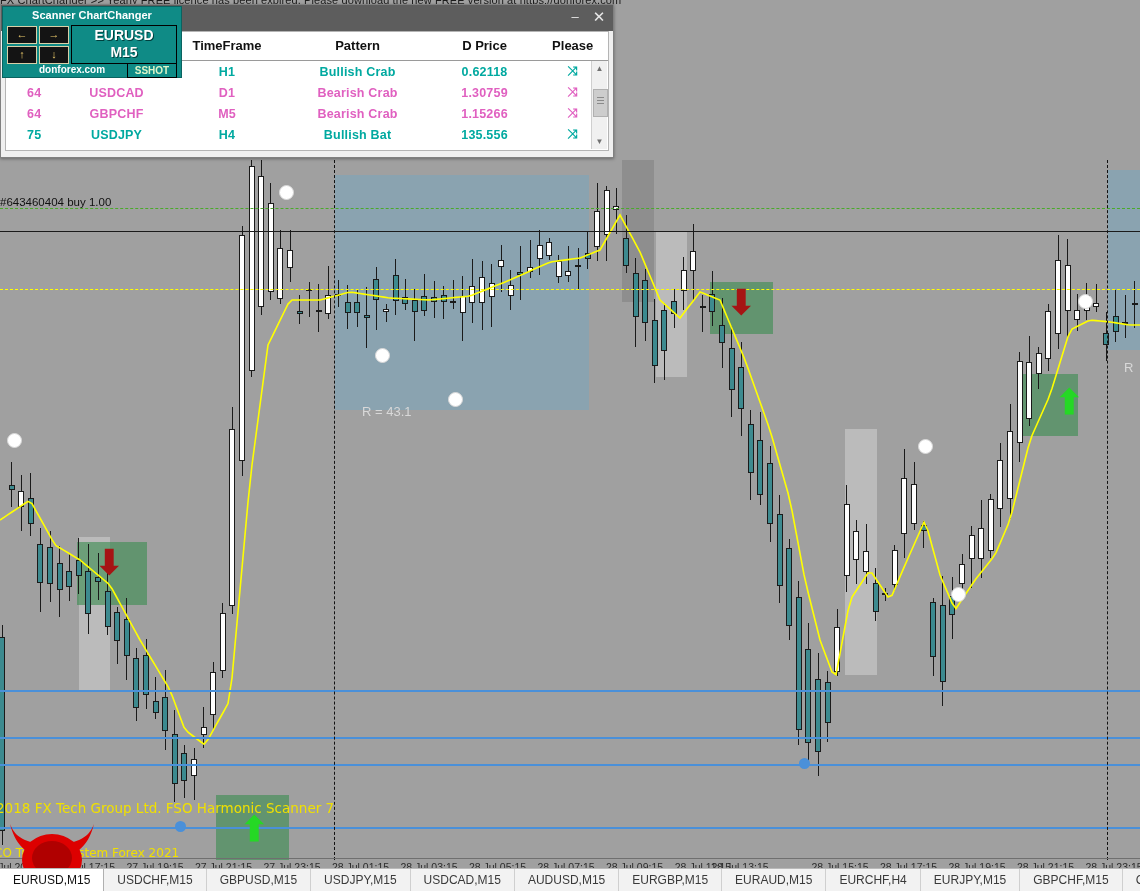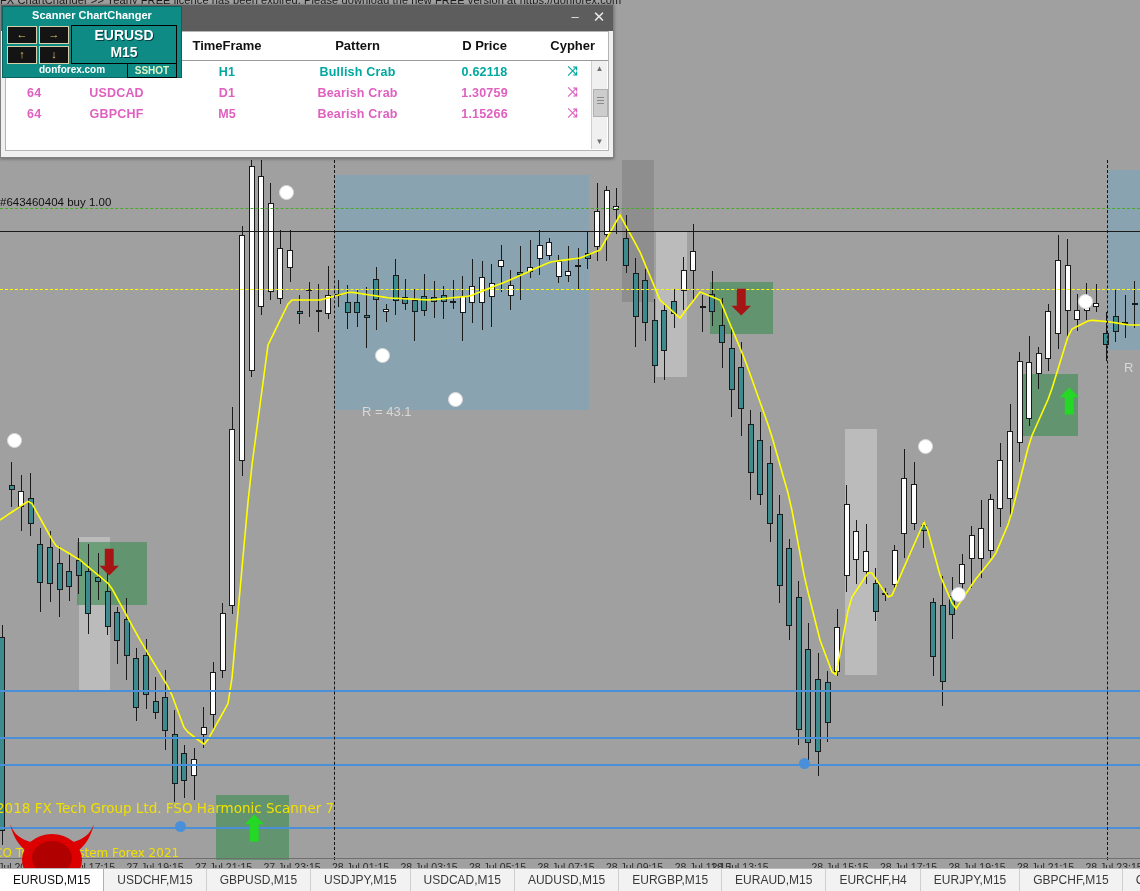--- a/index.html
+++ b/index.html
@@ -694,21 +694,21 @@
   </div>
   <div id="scanner-body">
     <table id="scanner-table">
       <thead>
           <tr id="scanner-head">
             <th style="width: 48px;"></th>
             <th style="width: 92px;"></th>
             <th style="width: 96px;">TimeFrame</th>
             <th style="width: 126px;">Pattern</th>
             <th style="width: 90px;">D Price</th>
-            <th style="width: 60px;">Cypher</th>
+            <th style="width: 60px;">Please</th>
           </tr>
         </thead>
       <tbody id="scanner-rows">
           <tr>
             <td class="c-bull"></td>
             <td class="c-bull"></td>
             <td class="c-bull">H1</td>
             <td class="c-bull">Bullish Crab</td>
             <td class="c-bull">0.62118</td>
             <td class="c-bull">⤨</td>
@@ -722,20 +722,28 @@
             <td class="c-bear">⤨</td>
           </tr>
           <tr>
             <td class="c-bear">64</td>
             <td class="c-bear">GBPCHF</td>
             <td class="c-bear">M5</td>
             <td class="c-bear">Bearish Crab</td>
             <td class="c-bear">1.15266</td>
             <td class="c-bear">⤨</td>
           </tr>
+          <tr>
+            <td class="c-bull">75</td>
+            <td class="c-bull">USDJPY</td>
+            <td class="c-bull">H4</td>
+            <td class="c-bull">Bullish Bat</td>
+            <td class="c-bull">135.556</td>
+            <td class="c-bull">⤨</td>
+          </tr>
         </tbody>
     </table>
     <div id="scanner-scroll">
       <div class="sb-arrow sb-up">▲</div>
       <div id="sb-thumb"></div>
       <div class="sb-arrow sb-down">▼</div>
     </div>
   </div>
 </div>
 

